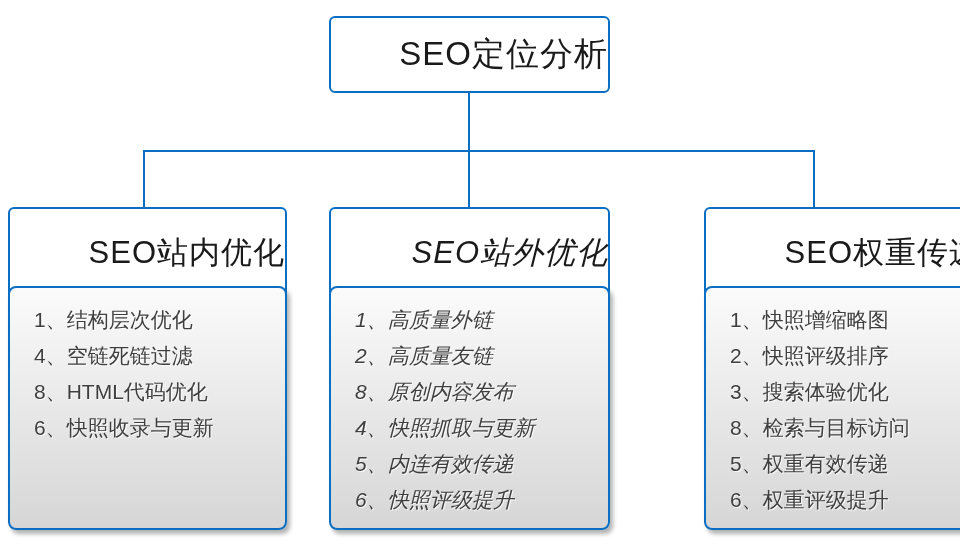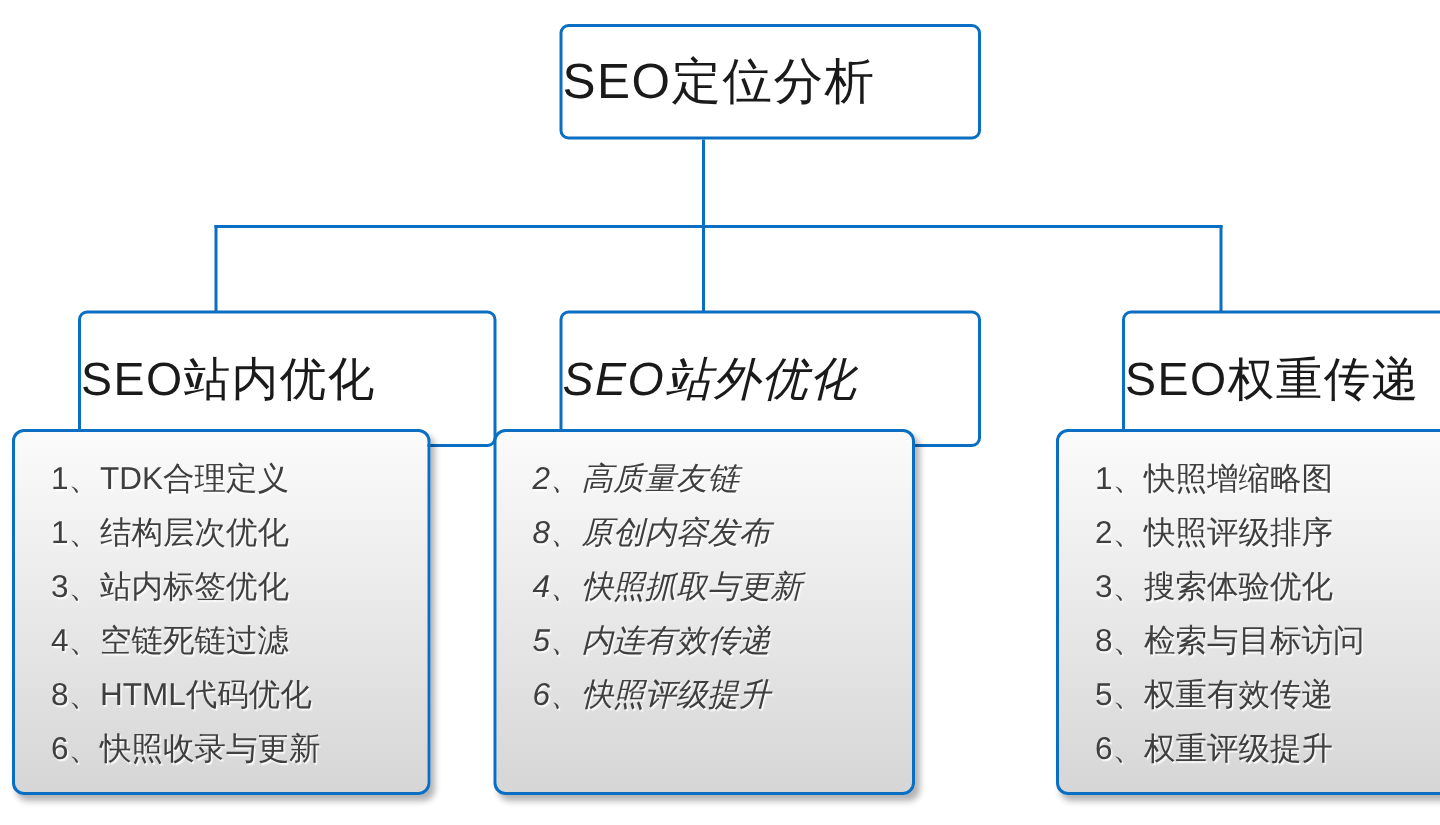--- a/index.html
+++ b/index.html
@@ -12,23 +12,22 @@
   }
   *{margin:0;padding:0;box-sizing:border-box;}
   html,body{width:960px;height:550px;background:#ffffff;overflow:hidden;}
   body{font-family:"Liberation Sans","DejaVu Sans",sans-serif;position:relative;}
 
   .node{
     position:absolute;
     background:var(--box-bg);
     border:2px solid var(--accent);
     border-radius:6px;
-    display:flex;align-items:center;justify-content:flex-start;
+    display:flex;align-items:center;justify-content:flex-end;
     color:var(--header-text);
-    margin-left:44px;
   }
   .root-node{
     left:329px;top:16px;width:281px;height:77px;
     font-size:33px;letter-spacing:1px;
   }
   .col-header{
     top:207px;height:91px;
     font-size:31px;letter-spacing:1px;
   }
   .col-list{
@@ -73,34 +72,33 @@
 <div class="line h hbar"></div>
 <div class="line v drop-left"></div>
 <div class="line v drop-center"></div>
 <div class="line v drop-right"></div>
 
 <div class="node col-header col1">
   <span>SEO站内优化</span>
 </div>
 <div class="col-list col1">
   <ul>
-    <li>1、TDK合理定义</li>
     <li>1、结构层次优化</li>
-    <li>3、站内标签优化</li>
     <li>4、空链死链过滤</li>
     <li>8、HTML代码优化</li>
     <li>6、快照收录与更新</li>
   </ul>
 </div>
 
 <div class="node col-header col2">
   <span>SEO站外优化</span>
 </div>
 <div class="col-list col2">
   <ul>
+    <li>1、高质量外链</li>
     <li>2、高质量友链</li>
     <li>8、原创内容发布</li>
     <li>4、快照抓取与更新</li>
     <li>5、内连有效传递</li>
     <li>6、快照评级提升</li>
   </ul>
 </div>
 
 <div class="node col-header col3">
   <span>SEO权重传递</span>

